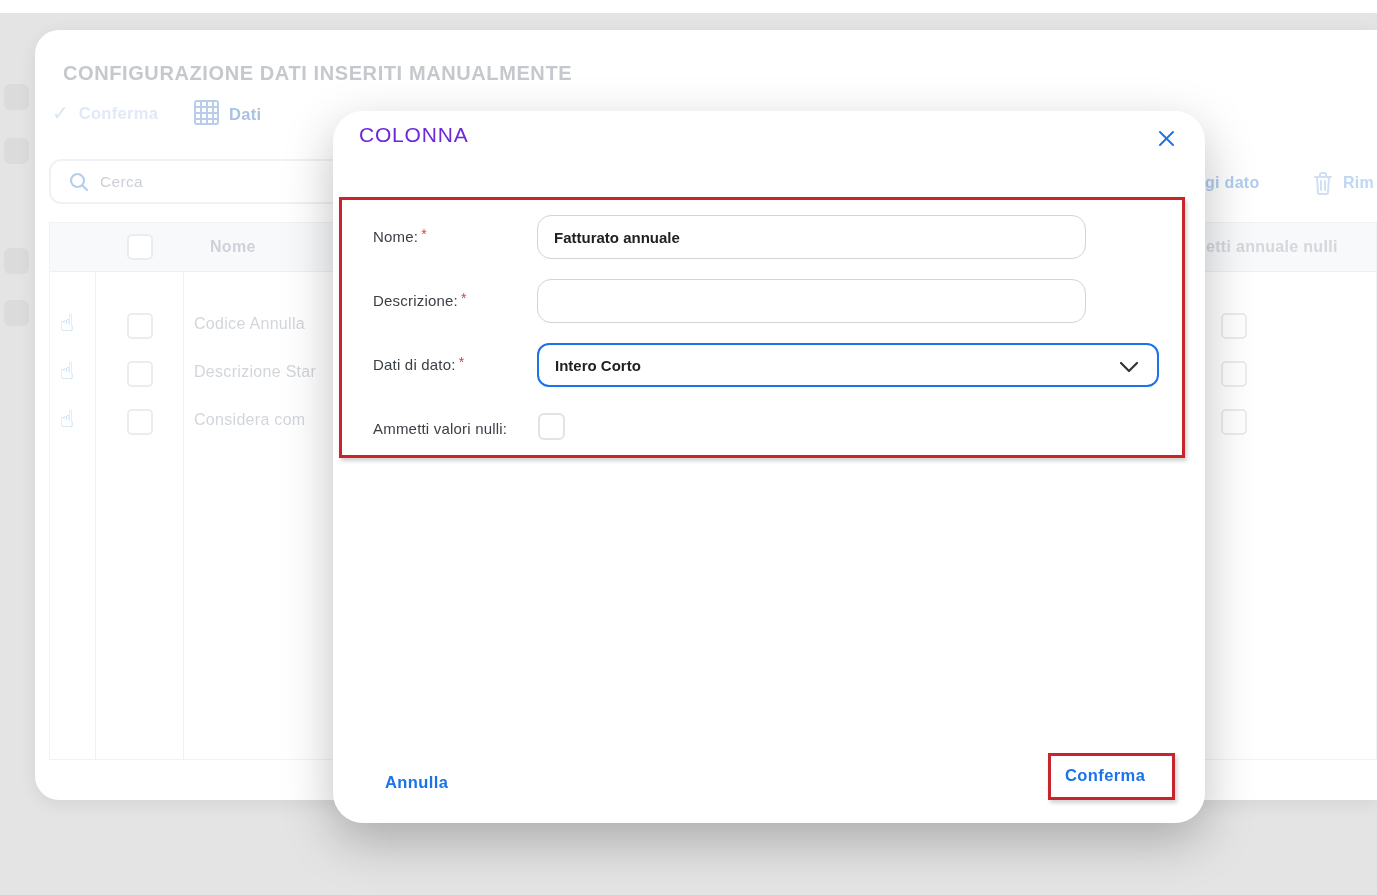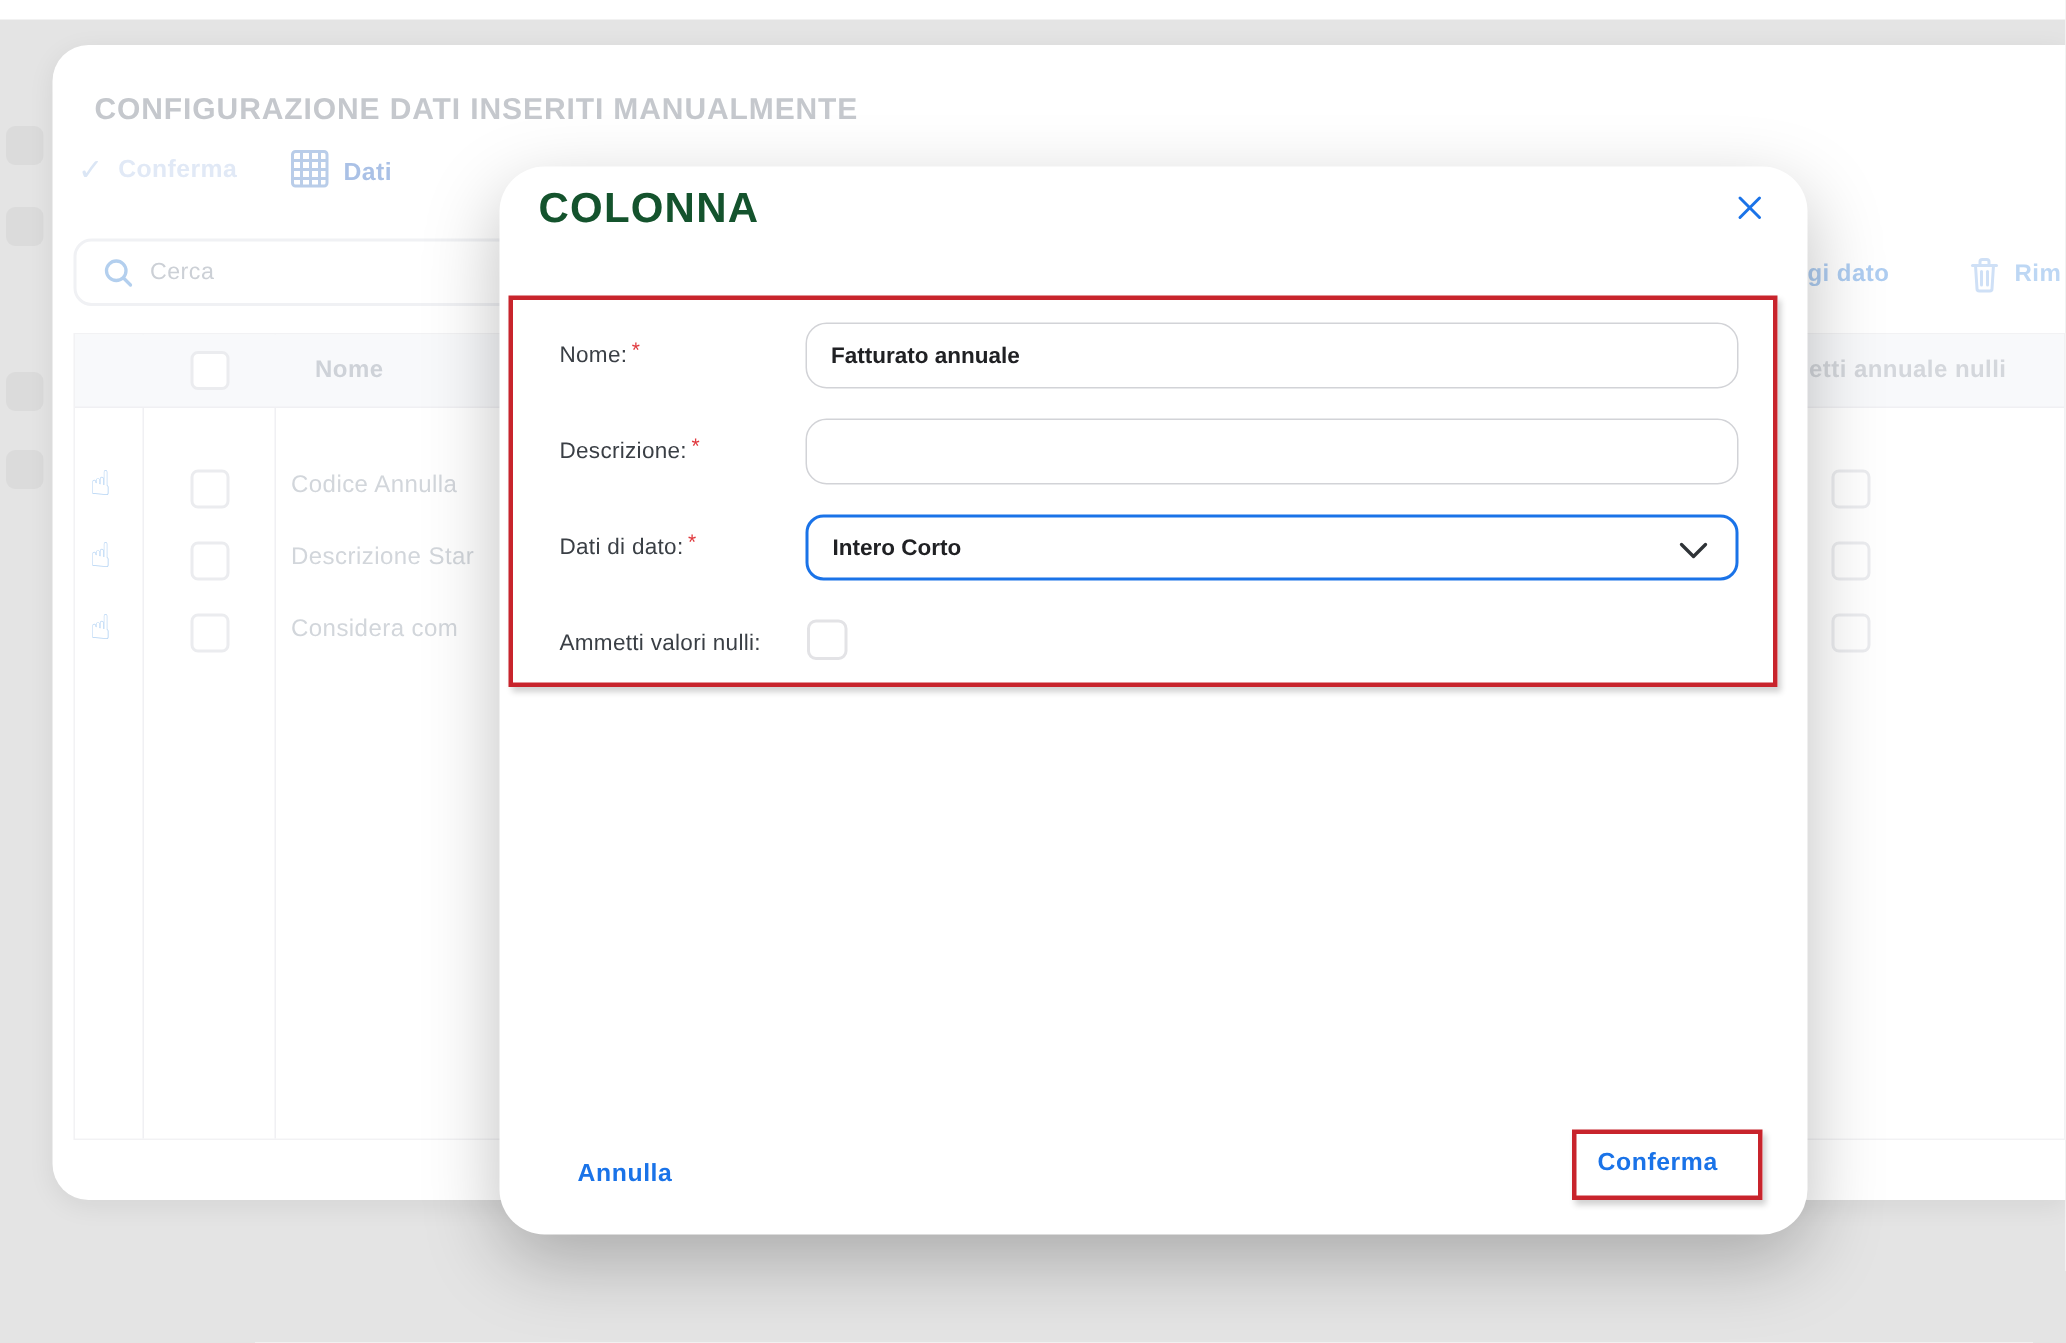--- a/index.html
+++ b/index.html
@@ -48,28 +48,28 @@
   .t-row { position:absolute; left:0; width:100%; height:48px; }
   .t-row .hand { position:absolute; left:10px; top:8px; font-size:23px; color:#b5d4f4;
     font-family:"DejaVu Sans",sans-serif; }
   .t-row .cbx.c1 { position:absolute; left:77px; top:11px; }
   .t-row .nm { position:absolute; left:144px; top:13px; font-size:16px; color:#d2d6db; letter-spacing:0.3px; }
   .t-row .cbx.c2 { position:absolute; left:1171px; top:11px; }
 
   
   .modal { position:absolute; left:333px; top:111px; width:872px; height:712px; background:#ffffff;
     border-radius:30px; box-shadow:0 18px 50px rgba(0,0,0,0.25); z-index:10; }
-  .modal-title { position:absolute; left:26px; top:12px; font-size:28px; font-weight:bold;
-    color:#14532d; letter-spacing:0.8px; }
+  .modal-title { position:absolute; left:26px; top:12px; font-size:21px; font-weight:normal;
+    color:#6d28d9; letter-spacing:0.8px; }
   .modal-close { position:absolute; left:820px; top:14px; width:26px; height:26px; cursor:pointer;
     display:flex; align-items:center; justify-content:center; background:none; border:none; }
 
   .frm-label { position:absolute; left:40px; font-size:15px; color:#3a3f45; letter-spacing:0.2px; }
   .req { color:#e0393e; font-size:14px; position:relative; top:-3px; margin-left:3px; }
-  .frm-input { position:absolute; left:204px; width:622px; height:44px; border:1.5px solid #d2d3d7;
+  .frm-input { position:absolute; left:204px; width:549px; height:44px; border:1.5px solid #d2d3d7;
     border-radius:14px; padding:0 16px; font-size:15px; font-weight:bold; color:#202124;
     font-family:"Liberation Sans",sans-serif; outline:none; background:#fff; }
   .row-nome  .frm-label { top:117px; } .row-nome  .frm-input { top:104px; }
   .row-descr .frm-label { top:181px; } .row-descr .frm-input { top:168px; }
   .row-tipo  .frm-label { top:245px; }
   .frm-select { position:absolute; left:204px; top:232px; width:622px; height:44px;
     border:2px solid #1a73e8; border-radius:12px; background:#fff; display:flex; align-items:center;
     cursor:pointer; }
   .frm-select .sel-text { margin-left:16px; font-size:15px; font-weight:bold; color:#202124; }
   .frm-select svg { position:absolute; right:18px; top:16px; }

